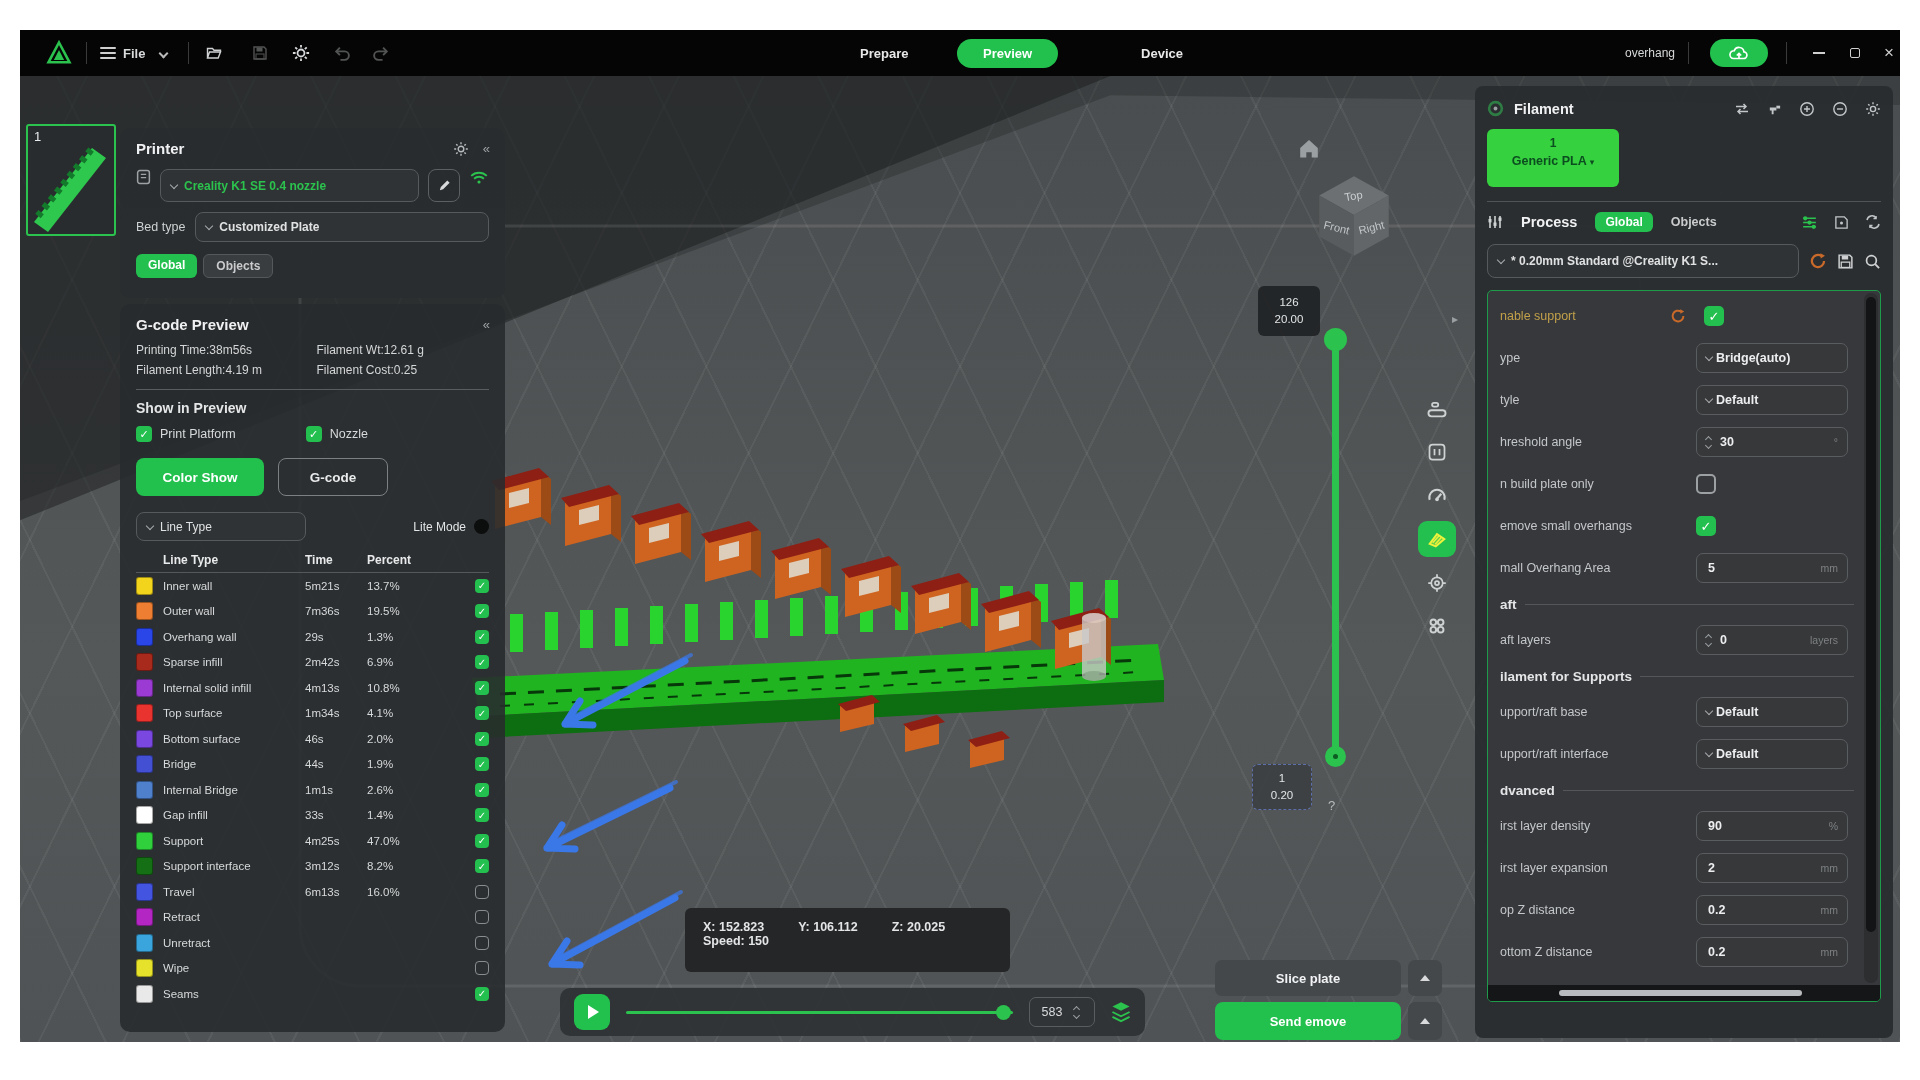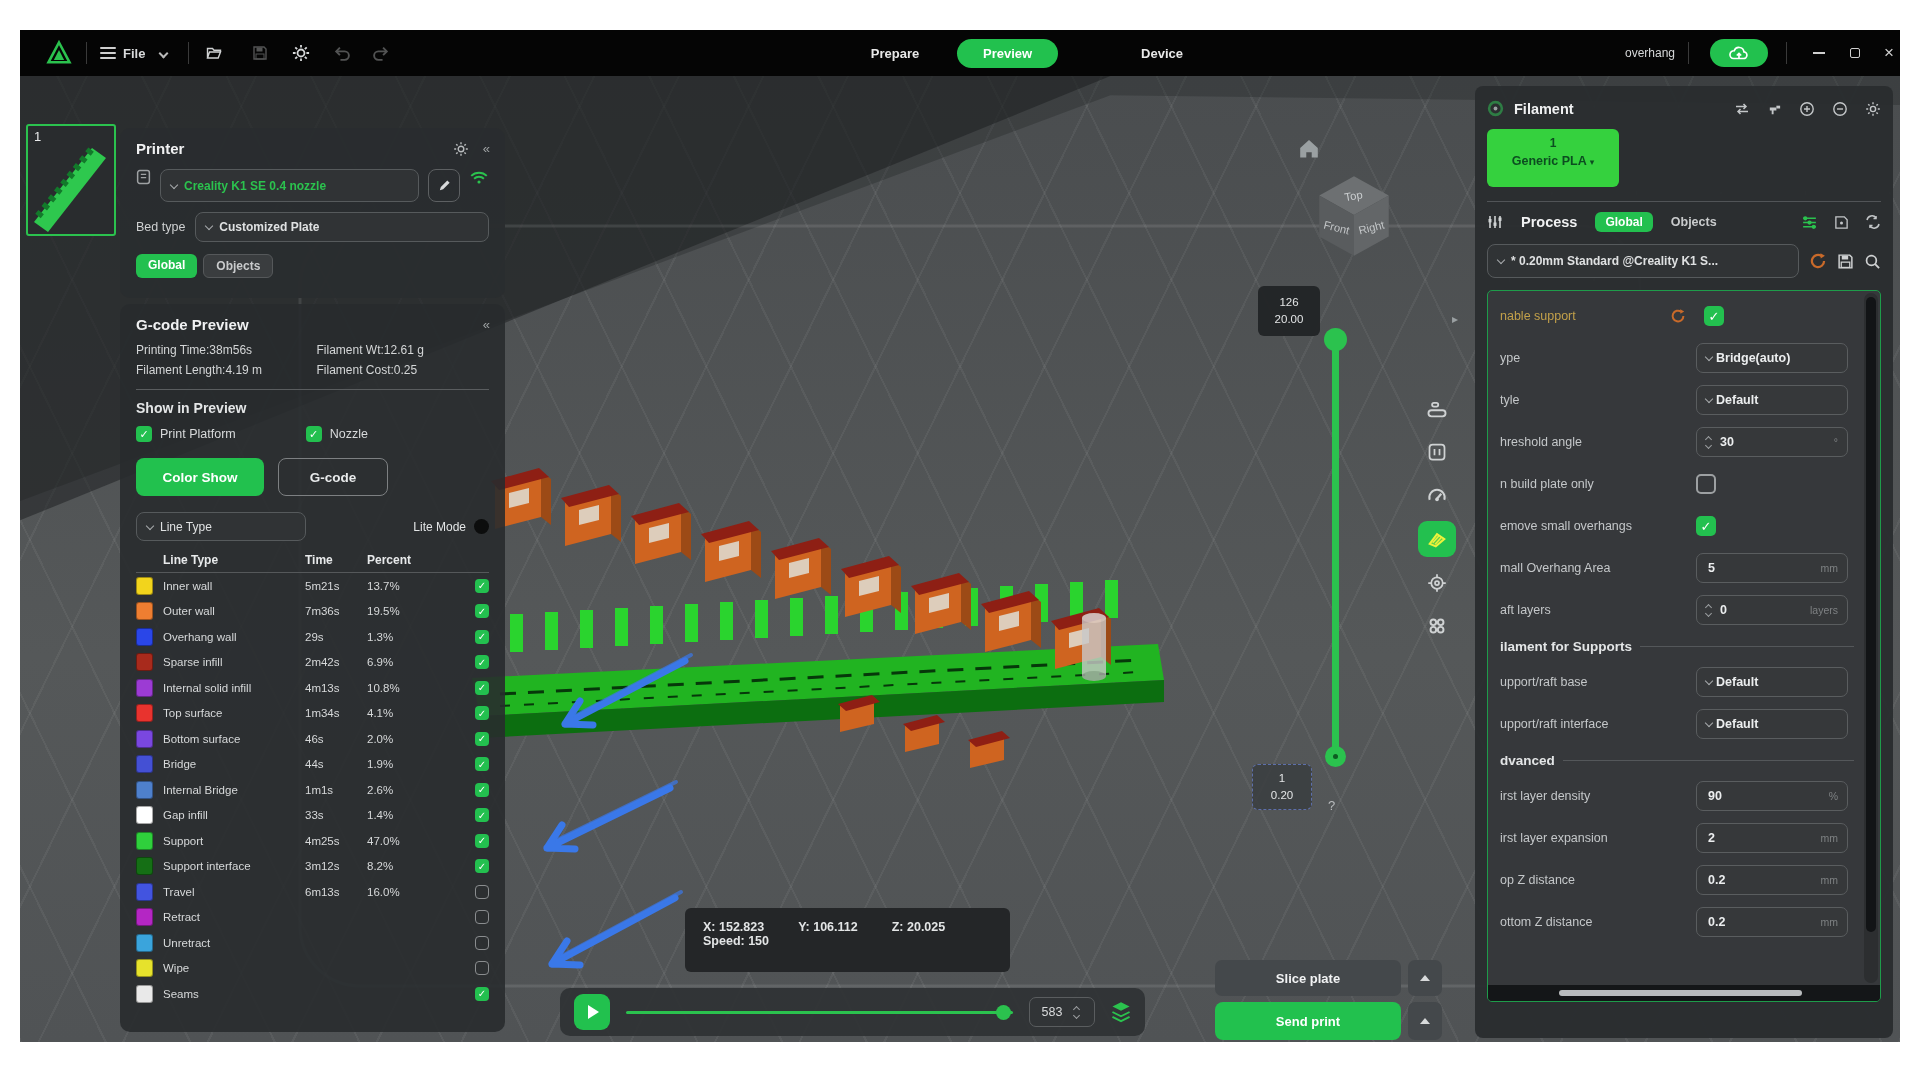--- a/index.html
+++ b/index.html
@@ -125,21 +125,21 @@
           <path d="M7.5 2.5 L4 6 l3.5 3.5" fill="none" stroke="#cfd1d2" stroke-width="1.8"></path>
         </svg>
     </div>
     <div class="tb-item dim" style="left:352px">
       <svg width="19" height="17" viewBox="0 0 18 16">
           <path d="M14 6 H6 a4 4 0 0 0 0 8 h4" fill="none" stroke="#cfd1d2" stroke-width="1.8"></path>
           <path d="M10.5 2.5 L14 6 l-3.5 3.5" fill="none" stroke="#cfd1d2" stroke-width="1.8"></path>
         </svg>
     </div>
 
-    <div class="tb-item tab" style="left:840px;width:70px;justify-content:center">
+    <div class="tb-item tab" style="left:840px;width:70px;justify-content:flex-start">
         <span>Prepare</span>
       </div>
     <div class="tb-item" style="left:937px">
         <span class="tab tab-pill">Preview</span>
       </div>
     <div class="tb-item tab" style="left:1107px;width:70px;justify-content:center">
         <span>Device</span>
       </div>
 
     <div class="tb-item" style="left:1560px;width:95px;justify-content:flex-end;font-size:12px;color:#d6d8d9">
@@ -641,21 +641,21 @@
       <svg width="20" height="22" viewBox="0 0 16 18">
           <path d="M8 1 L15 4.5 8 8 1 4.5 Z" fill="#2bc24e"></path>
           <path d="M1 9 L8 12.5 15 9 M1 13 L8 16.5 15 13" fill="none" stroke="#2bc24e" stroke-width="1.6"></path>
         </svg>
     </div>
 
     <div class="darkbtn" style="position:absolute;left:1195px;top:884px;width:186px;height:36px">Slice plate</div>
     <div class="darkbtn" style="position:absolute;left:1388px;top:884px;width:34px;height:36px">
         <span class="upArr"></span>
       </div>
-    <div class="gbtn" style="position:absolute;left:1195px;top:926px;width:186px;height:38px;font-size:13px">Send print</div>
+    <div class="gbtn" style="position:absolute;left:1195px;top:926px;width:186px;height:38px;font-size:13px">Send emove</div>
     <div class="darkbtn" style="position:absolute;left:1388px;top:926px;width:34px;height:38px">
         <span class="upArr"></span>
       </div>
 
     <div class="card" style="left:1455px;top:10px;width:418px;height:952px;padding:14px 12px;border-radius:8px">
 
       <div style="display:flex;align-items:center;gap:10px">
         <svg width="17" height="17" viewBox="0 0 16 16">
             <circle cx="8" cy="8" r="6" fill="none" stroke="#2e7d44" stroke-width="2.4"></circle>
             <circle cx="8" cy="8" r="1.8" fill="#9aa0a2"></circle>
@@ -795,20 +795,23 @@
             </div>
             <div class="srow">
               <span class="slabel">mall Overhang Area</span>
               <span class="sctl">
                 <span class="fld">
                   <span class="val" style="margin-left: 2px;">5</span>
                   <span class="unit">mm</span>
                 </span>
               </span>
             </div>
+            <div class="shead">
+              <span>aft</span>
+            </div>
             <div class="srow">
               <span class="slabel">aft layers</span>
               <span class="sctl">
                 <span class="fld">
                   <span class="updown">
                     <i class="u"></i>
                     <i class="d"></i>
                   </span>
                   <span class="val" style="margin-left: 2px;">0</span>
                   <span class="unit">layers</span>

